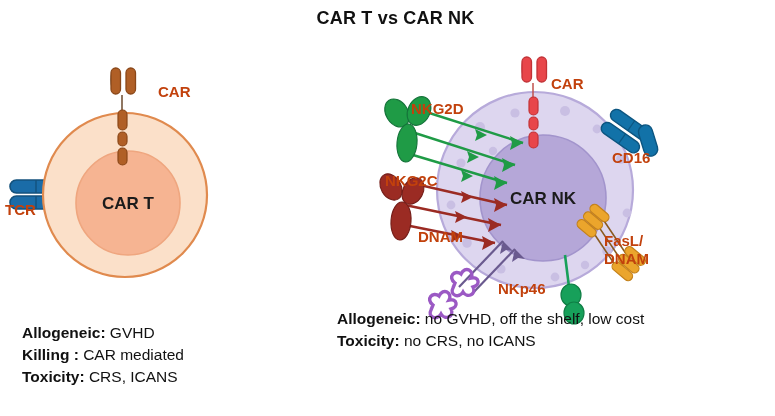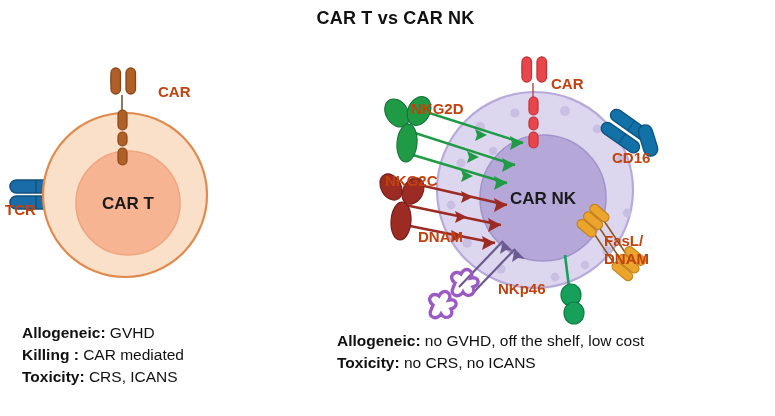--- a/index.html
+++ b/index.html
@@ -51,21 +51,21 @@
     font-size: 15.5px;
     line-height: 1.42;
     color: #111111;
     white-space: nowrap;
   }
   .textblock .row { display: block; }
   .textblock .k { font-weight: bold; }
   .textblock .v { font-weight: normal; }
 
   #tb-left  { left: 22px;  top: 322px; }
-  #tb-right { left: 337px; top: 330px; }
+  #tb-right { left: 337px; top: 308px; }
 
   
   .cellsvg { position: absolute; overflow: visible; }
   #cart-svg { left: 0px;   top: 55px; width: 300px; height: 255px; }
   #carnk-svg{ left: 375px; top: 55px; width: 330px; height: 260px; }
 </style>
 </head>
 <body>
 
 <div id="figure">

